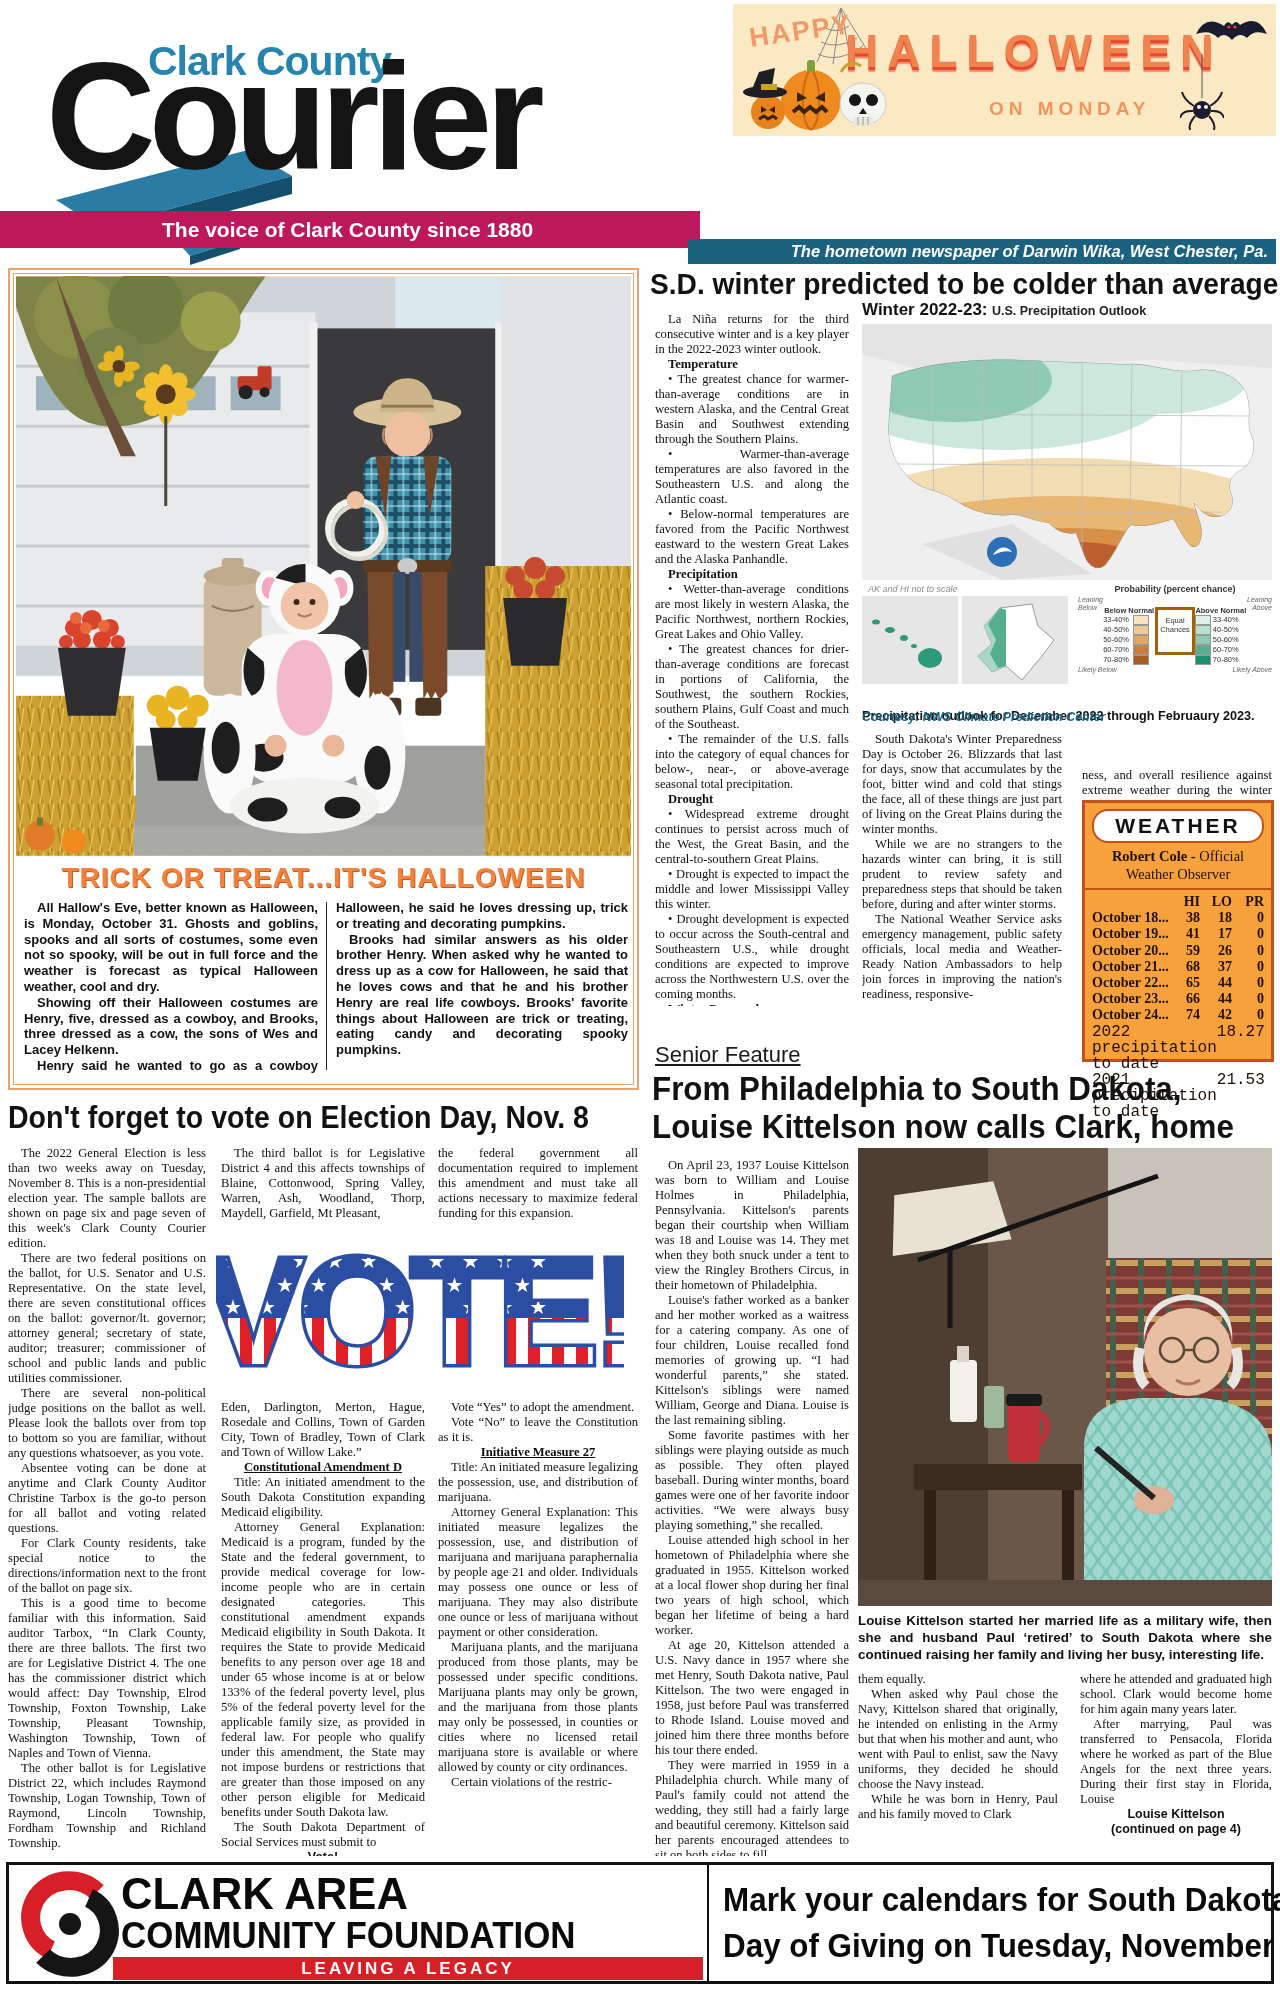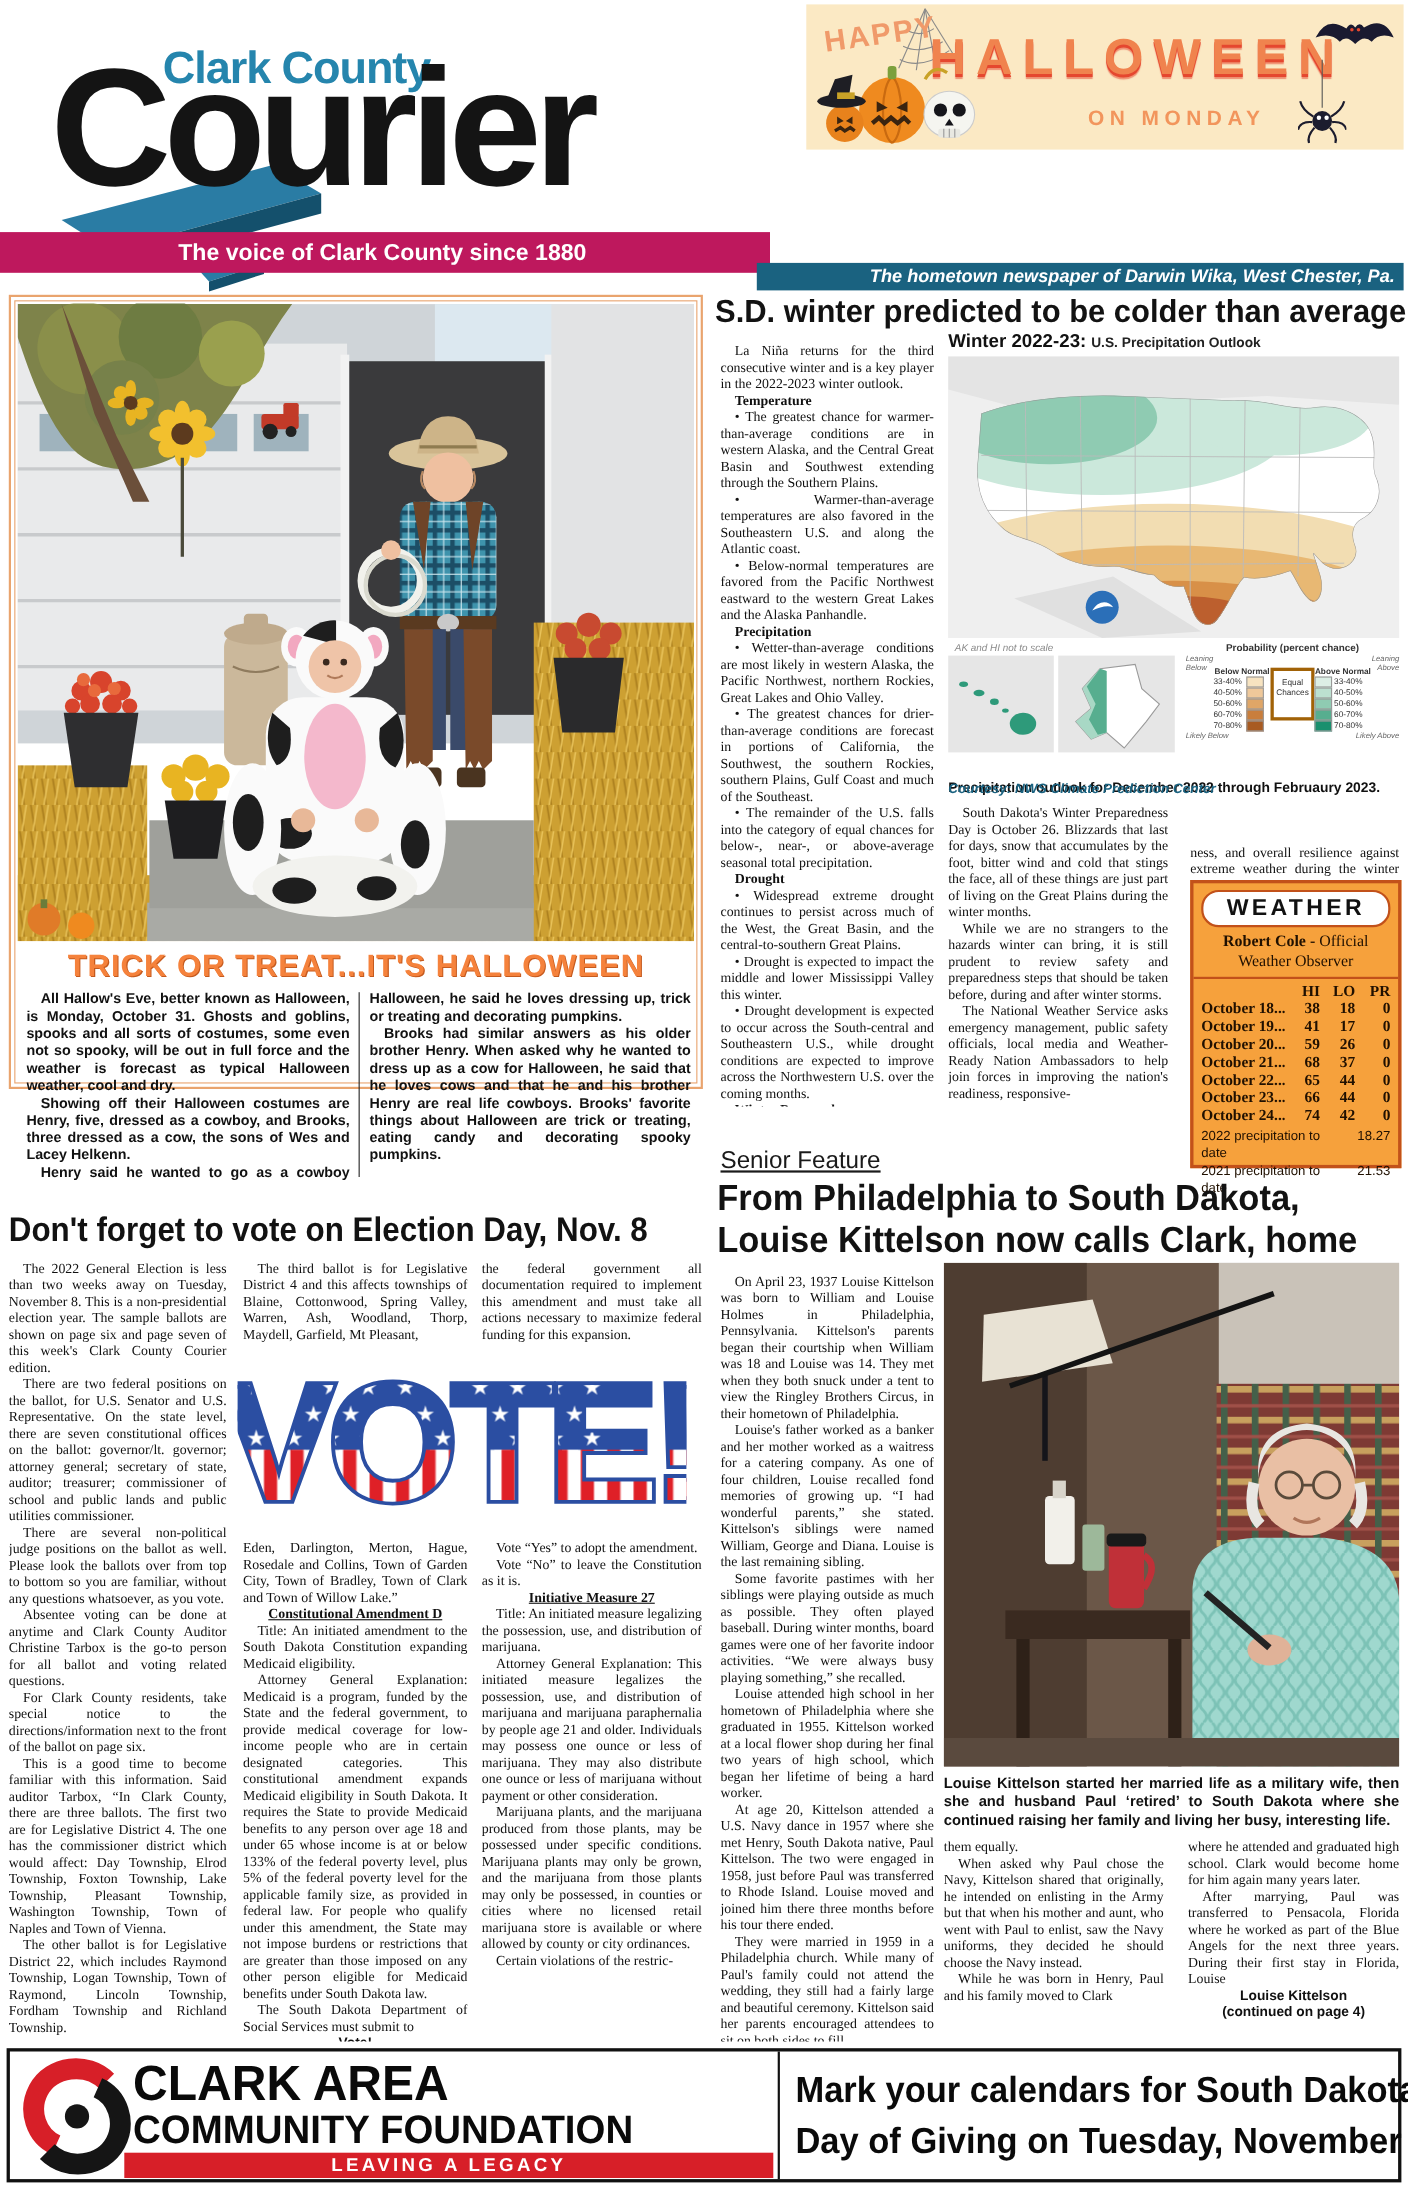--- a/index.html
+++ b/index.html
@@ -57,21 +57,21 @@
   
   .wbox{background:#F6A13C;border:3px solid #C2511A;box-sizing:border-box;padding:6px 7px;}
   .wpill{background:#fff;border:2px solid #C2511A;border-radius:16px;text-align:center;
          font-weight:bold;font-size:21px;letter-spacing:3px;color:#111;height:30px;line-height:30px;}
   .wobs{font-family:"Liberation Serif",serif;font-size:14.5px;text-align:center;color:#201000;line-height:18px;}
   .wrule{border-top:2px solid #C2511A;margin:5px -7px 4px -7px;}
   .wtable{font-family:"Liberation Serif",serif;font-size:14px;font-weight:bold;color:#201000;}
   .wrow{display:flex;line-height:16.2px;}
   .wdate{flex:1;white-space:nowrap;overflow:hidden;}
   .wv{width:32px;text-align:right;}
-  .wfoot{display:flex;font-family:Liberation Sans, sans-serif;font-size:12px;color:#201000;line-height:16px;gap:16px;}
+  .wfoot{display:flex;font-family:Liberation Mono, monospace;font-size:16px;color:#201000;line-height:16px;}
   
   .section-label{font-size:22px;color:#1a1a1a;text-decoration:underline;}
   .photo-cap{font-weight:bold;font-size:13.4px;line-height:17px;text-align:justify;}
   
   .ad{border:3px solid #111;box-sizing:border-box;background:#fff;}
   .ad-l1{font-weight:bold;font-size:45px;letter-spacing:0px;color:#0a0a0a;line-height:1;transform:scaleX(.97);transform-origin:left;white-space:nowrap;}
   .ad-l2{font-weight:bold;font-size:36px;color:#0a0a0a;line-height:1;transform:scaleX(.97);transform-origin:left;white-space:nowrap;}
   .ad-band{background:#D71F28;color:#fff;font-weight:bold;font-size:17px;letter-spacing:3px;text-align:center;line-height:23px;}
   .ad-msg{font-weight:bold;font-size:33px;color:#0a0a0a;text-align:center;transform:scaleX(.95);transform-origin:center;white-space:nowrap;}
 </style>
@@ -157,21 +157,21 @@
           <path d="M30,52 Q40,46 42,38"></path>
             <path d="M31,57 Q42,56 44,64"></path>
             <path d="M29,62 Q36,70 34,76"></path>
         </g>
       </svg>
     </div>
   </div>
 
   <div class="abs darkband" style="left:688px;top:239px;width:588px;height:25px;">The hometown newspaper of Darwin Wika, West Chester, Pa.</div>
 
-  <div class="abs pframe" style="left:8px;top:268px;width:631px;height:722px;">
+  <div class="abs pframe" style="left:8px;top:268px;width:631px;height:822px;">
     <div class="pframe-inner">
       <div class="abs" style="left:2px;top:2px;">
         <svg width="615" height="580" viewBox="0 0 616 580">
           <defs>
             <pattern id="hay" width="10" height="24" patternUnits="userSpaceOnUse">
               <rect width="10" height="24" fill="#CDA032"></rect>
               <line x1="2" y1="0" x2="6" y2="24" stroke="#A87C1C" stroke-width="1.4"></line>
               <line x1="8" y1="0" x2="4" y2="24" stroke="#EFCB63" stroke-width="1.2"></line>
             </pattern>
             <pattern id="plaid" width="16" height="16" patternUnits="userSpaceOnUse">

